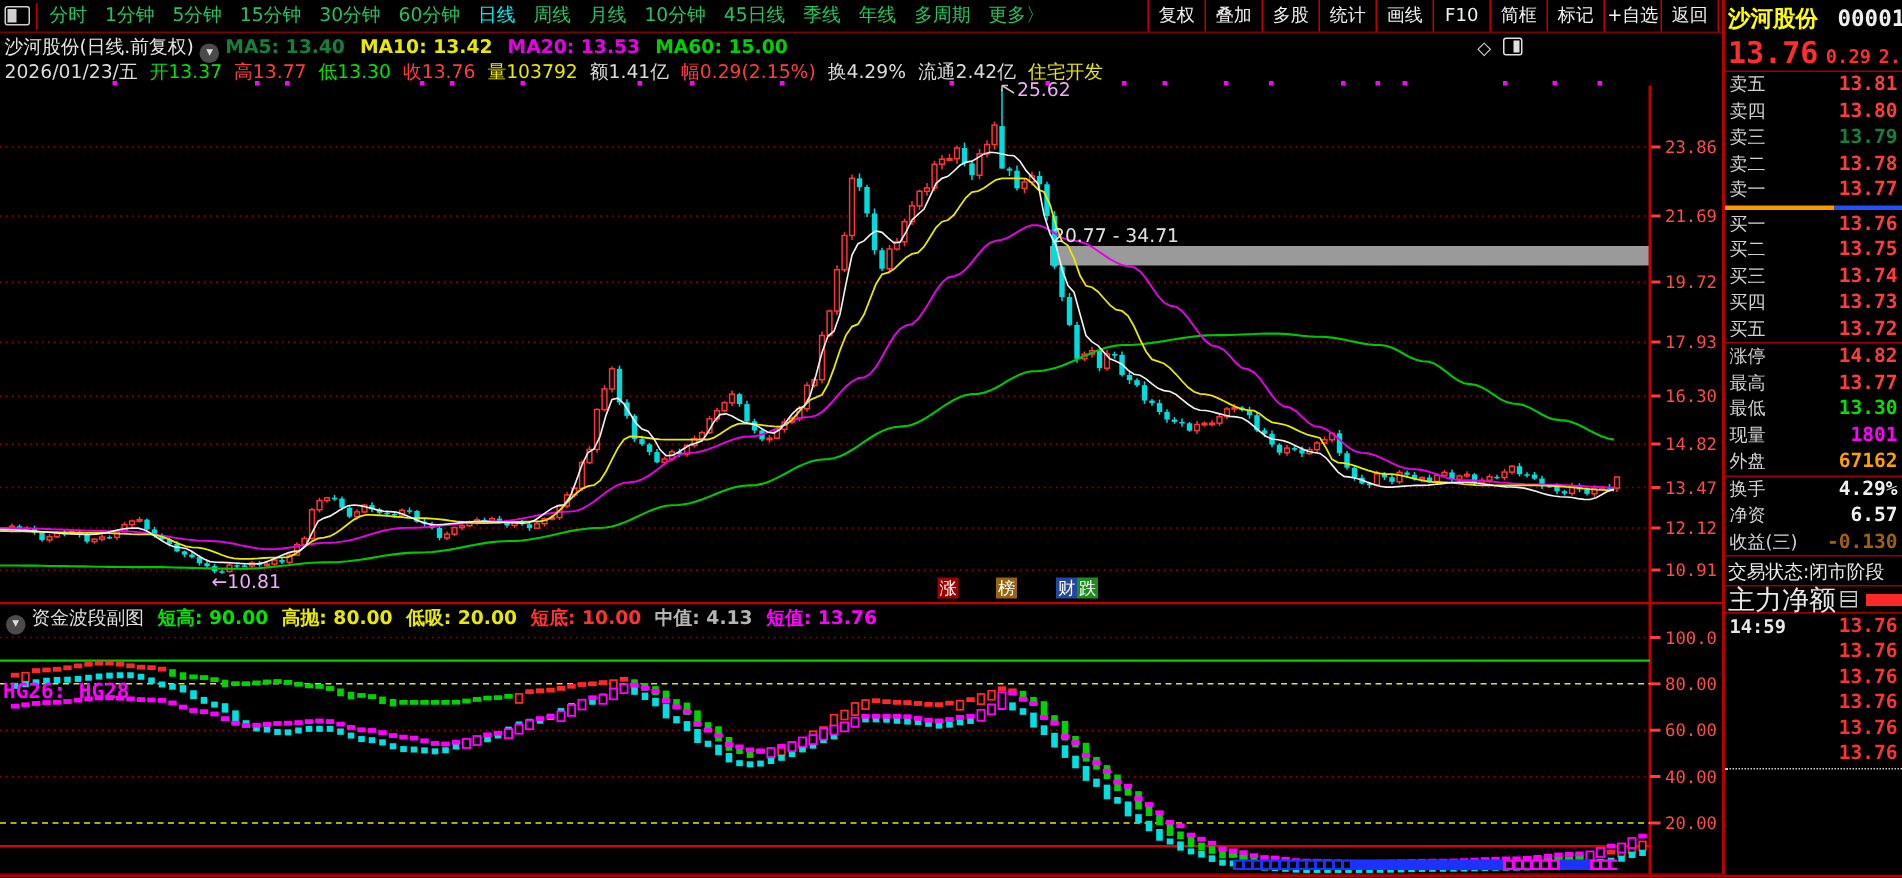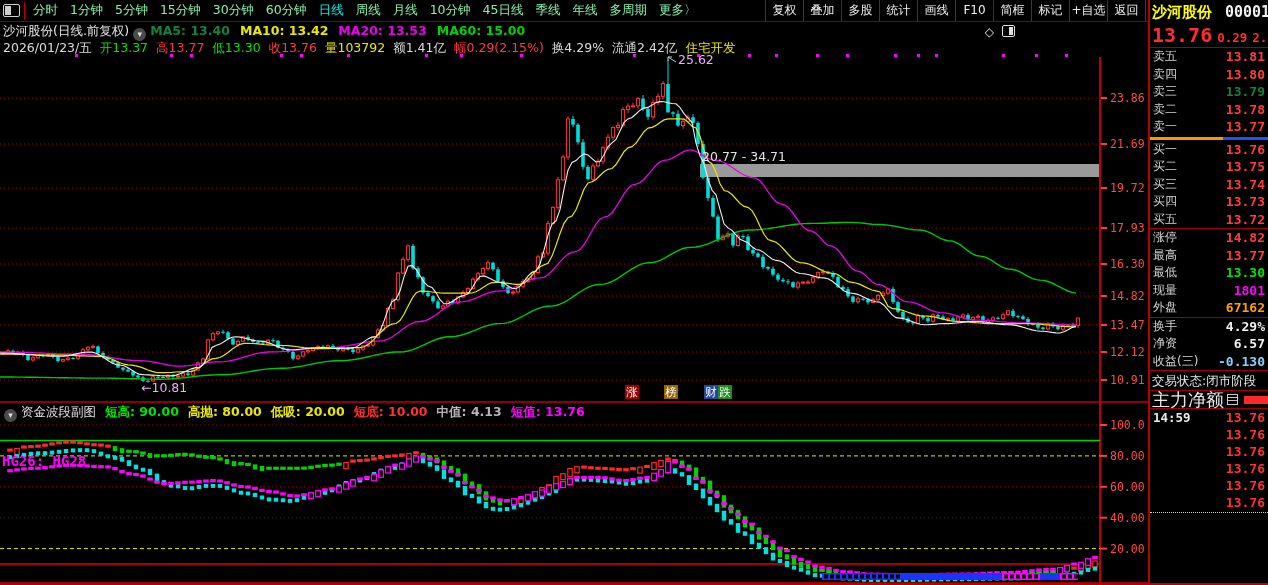--- a/index.html
+++ b/index.html
@@ -4,21 +4,21 @@
 <style>
   html,body{margin:0;padding:0;background:#000;}
   .app{position:relative;width:1268px;height:585px;background:#000;overflow:hidden;
        font-family:"DejaVu Sans",sans-serif;color:#dcdcdc;border-bottom:2px solid #b40000;box-sizing:border-box;}
   
   .toolbar{position:absolute;left:0;top:0;width:1148px;height:21px;border-bottom:1px solid #820000;
            display:flex;align-items:center;font-size:12.5px;white-space:nowrap;}
   .win-icon{display:inline-block;width:15px;height:11px;border:1px solid #cfcfcf;border-radius:2px;margin:0 4px 0 3px;position:relative;}
   .win-icon i{position:absolute;left:1px;top:1px;bottom:1px;width:6px;background:#cfcfcf;}
   .tb-sep{width:1px;height:18px;background:#c00000;margin-right:2px;}
-  .tb-item{padding:0 6px;color:#86efac;cursor:default;}
+  .tb-item{padding:0 6px;color:#22c55e;cursor:default;}
   .tb-item.active{color:#00f0f0;}
   .tb-right{position:absolute;right:2px;top:0;height:21px;display:flex;}
   .tb-btn{width:37px;text-align:center;line-height:20px;color:#f0f0f0;border-left:1px solid #c00000;font-size:12px;}
   .tb-btn:last-child{border-right:1px solid #c00000;}
   
   .info1{position:absolute;left:3px;top:23px;width:1142px;height:16px;font-size:12.5px;white-space:nowrap;z-index:3;}
   .info2{position:absolute;left:3px;top:40px;width:1142px;height:16px;font-size:12.5px;white-space:nowrap;z-index:3;}
   .chev{display:inline-block;width:13px;height:13px;border-radius:50%;background:#4b4b4b;color:#ddd;
         font-size:9px;line-height:12px;text-align:center;vertical-align:-2px;margin:0 4px;}
   .ma-item{margin-right:10px;font-weight:bold;}
@@ -1216,21 +1216,21 @@
         <div class="p-row">
           <span class="lbl">换手</span>
           <span class="val" style="color: rgb(240, 240, 240);">4.29%</span>
         </div>
         <div class="p-row">
           <span class="lbl">净资</span>
           <span class="val" style="color: rgb(240, 240, 240);">6.57</span>
         </div>
         <div class="p-row">
           <span class="lbl">收益(三)</span>
-          <span class="val" style="color: #7dd3fc;">-0.130</span>
+          <span class="val" style="color: #a16207;">-0.130</span>
         </div>
       </div>
     <div class="p-sep"></div>
     <div class="p-status">交易状态:闭市阶段</div>
     <div class="p-sep"></div>
     <div class="p-net">
       <span>主力净额</span>
       <span class="list-icon"></span>
       <span class="net-bar"></span>
     </div>

